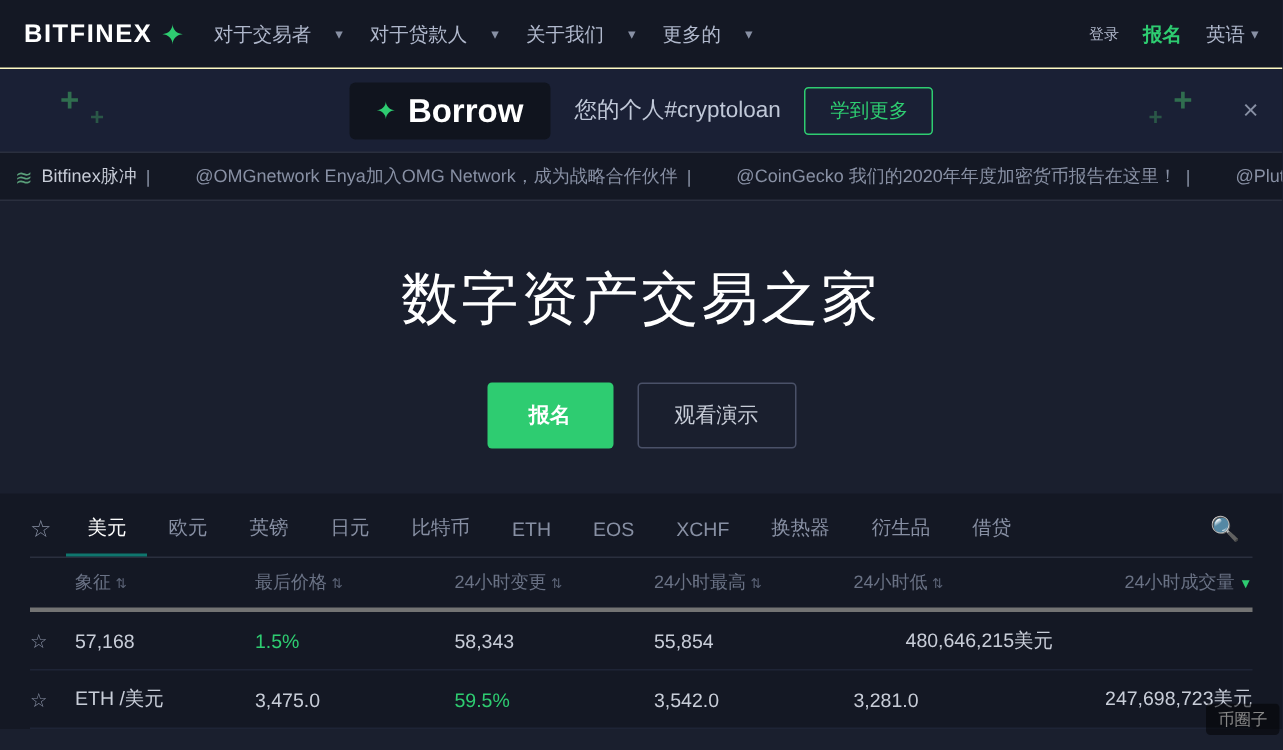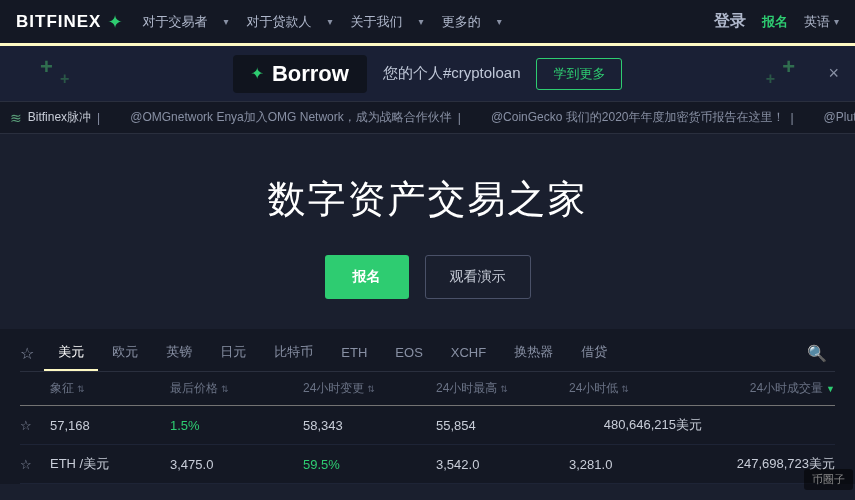--- a/index.html
+++ b/index.html
@@ -14,21 +14,21 @@
     }
 
     
     .header {
       background-color: #141824;
       display: flex;
       align-items: center;
       justify-content: space-between;
       padding: 0 16px;
       height: 46px;
-      border-bottom: 3px solid #fef9c3;
+      border-bottom: 1px solid #fef9c3;
     }
     .header-left {
       display: flex;
       align-items: center;
       gap: 20px;
     }
     .logo {
       display: flex;
       align-items: center;
       gap: 6px;
@@ -57,23 +57,22 @@
       cursor: pointer;
     }
     .chevron { font-size: 10px; color: #8890a4; }
     .header-right {
       display: flex;
       align-items: center;
       gap: 16px;
     }
     .btn-login {
       color: #b0b8cc;
-      font-size: 16px;
-      cursor: pointer;
-      font-weight: bold;
+      font-size: 10px;
+      cursor: pointer;
     }
     .btn-register {
       color: #2ecc71;
       font-size: 13px;
       font-weight: bold;
       cursor: pointer;
     }
     .lang {
       color: #b0b8cc;
       font-size: 13px;
@@ -258,36 +257,36 @@
     .market-tab {
       color: #8890a4;
       font-size: 13px;
       padding: 8px 14px;
       cursor: pointer;
       border-bottom: 2px solid transparent;
       position: relative;
     }
     .market-tab.active {
       color: #ffffff;
-      border-bottom: 2px solid #fef9c3;
+      border-bottom: 2px solid #0f766e;
     }
     .tab-search {
       margin-left: auto;
       color: #8890a4;
       font-size: 16px;
       cursor: pointer;
       padding: 8px;
     }
 
     
     .table-header {
       display: grid;
       grid-template-columns: 30px 120px 1fr 1fr 1fr 1fr 1fr;
       padding: 8px 0;
-      border-bottom: 1px solid #737373;
+      border-bottom: 3px solid #737373;
       color: #6a7285;
       font-size: 12px;
     }
     .th-cell {
       display: flex;
       align-items: center;
       gap: 3px;
     }
     .sort-icon { font-size: 9px; color: #5a6275; }
 
@@ -402,20 +401,21 @@
     <span class="tab-star">☆</span>
     <span class="market-tab active">美元</span>
     <span class="market-tab">欧元</span>
     <span class="market-tab">英镑</span>
     <span class="market-tab">日元</span>
     <span class="market-tab">比特币</span>
     <span class="market-tab">ETH</span>
     <span class="market-tab">EOS</span>
     <span class="market-tab">XCHF</span>
     <span class="market-tab">换热器</span>
+    <span class="market-tab">衍生品</span>
     <span class="market-tab">借贷</span>
     <span class="tab-search">🔍</span>
   </div>
 
   <div class="table-header">
     <div></div>
     <div class="th-cell">
       <span>象征</span>
       <span class="sort-icon">⇅</span>
     </div>

